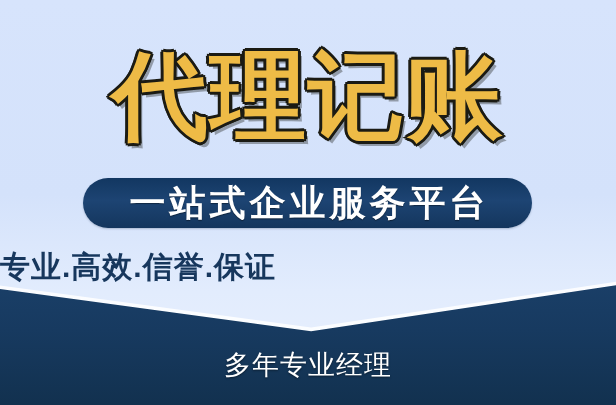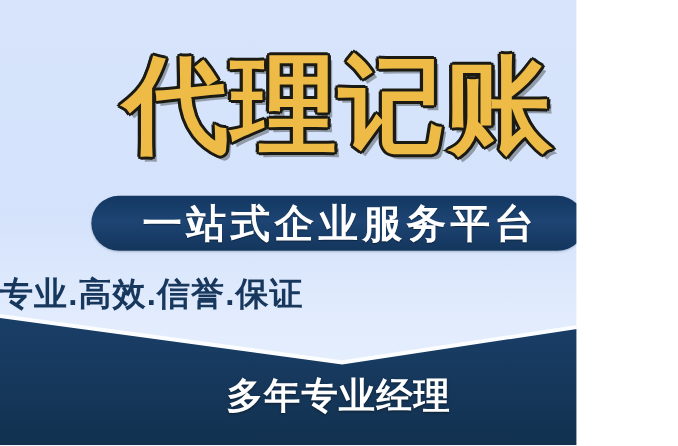--- a/index.html
+++ b/index.html
@@ -2,21 +2,21 @@
 <html><head>
 <meta charset="utf-8">
 <style>
   html, body {
     margin: 0;
     padding: 0;
     background: #ffffff;
   }
   #poster {
     position: relative;
-    width: 524px;
+    width: 616px;
     height: 405px;
     overflow: hidden;
     font-family: "Liberation Sans", "DejaVu Sans", sans-serif;
     background: linear-gradient(180deg, #d7e4fc 0%, #d4e2fb 48%, #e2ecfd 72%, #eaf1fd 100%);
   }
 
   
   .headline {
     position: absolute;
     left: 0;
@@ -103,22 +103,22 @@
     left: 0;
     bottom: 22px;
     width: 616px;
     display: flex;
     justify-content: center;
     align-items: baseline;
     gap: 42px;
   }
   .footer-item {
     color: #ffffff;
-    font-size: 33px;
-    font-weight: bold;
+    font-size: 27px;
+    font-weight: normal;
     letter-spacing: 1px;
     white-space: nowrap;
     text-shadow: 0 1px 2px rgba(0,0,0,0.45);
   }
 </style>
 </head>
 <body>
 
 <div id="poster">
 

